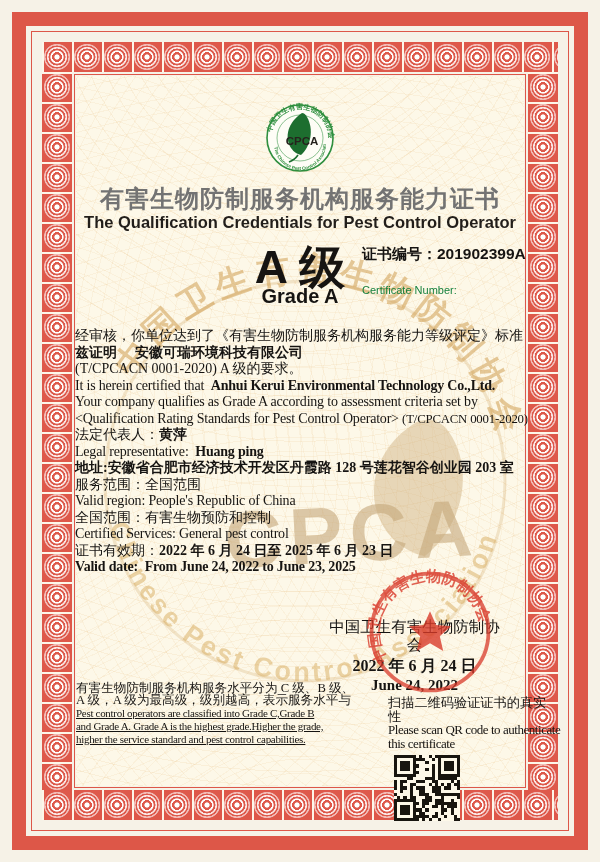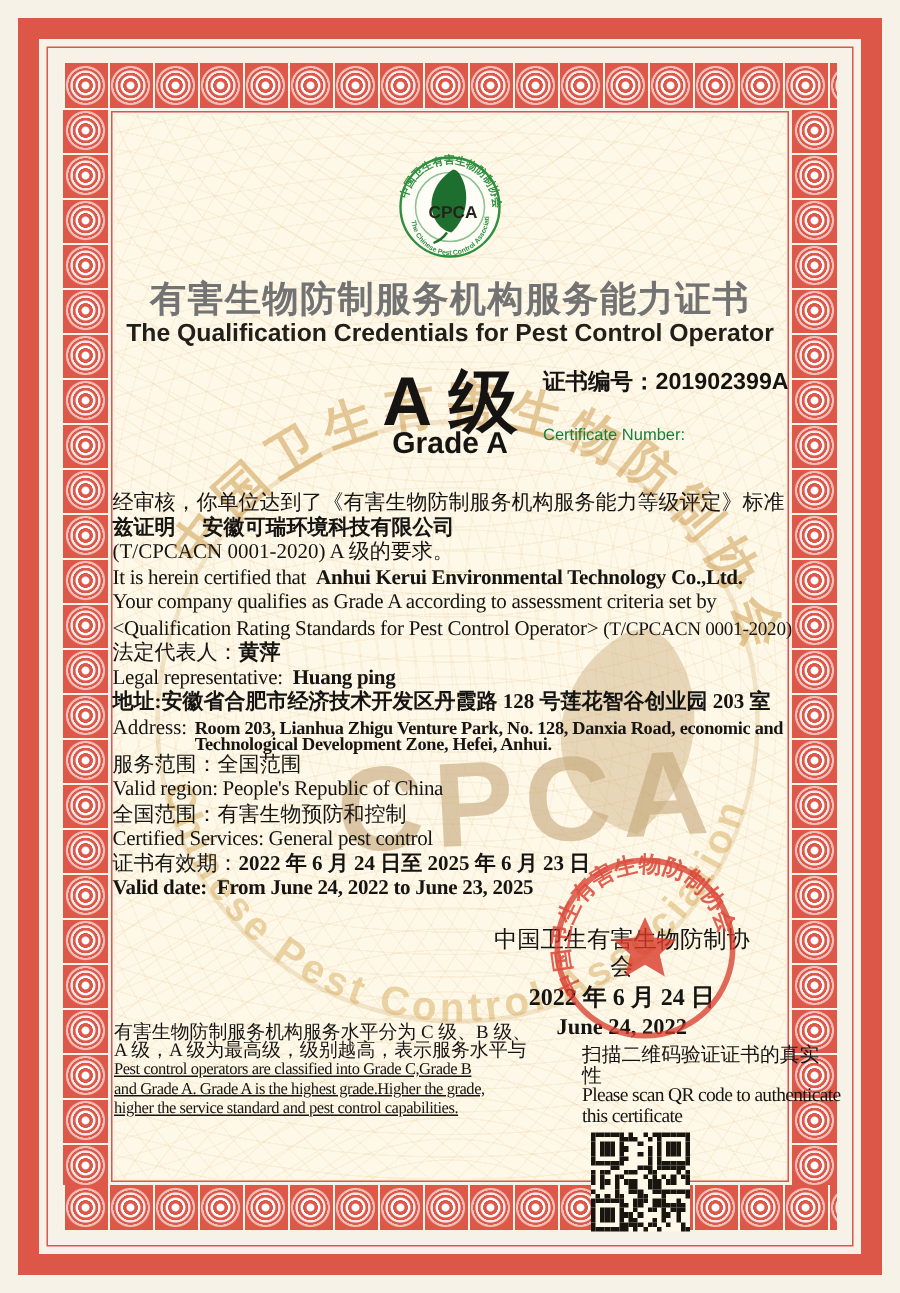--- a/index.html
+++ b/index.html
@@ -139,24 +139,20 @@
   <div class="body abs">
     <div class="ln">经审核，你单位达到了《有害生物防制服务机构服务能力等级评定》标准</div>
     <div class="ln"><span class="kai">兹证明</span><span class="gap"></span><span class="kai">安徽可瑞环境科技有限公司</span></div>
     <div class="ln">(T/CPCACN 0001-2020) A 级的要求。</div>
     <div class="ln en"><span>It is herein certified that</span>&nbsp;&nbsp;<b>Anhui Kerui Environmental Technology Co.,Ltd.</b></div>
     <div class="ln en">Your company qualifies as Grade A according to assessment criteria set by</div>
     <div class="ln en"><span>&lt;Qualification Rating Standards for Pest Control Operator&gt;</span>&nbsp;<span class="small">(T/CPCACN 0001-2020)</span></div>
     <div class="ln"><span>法定代表人：</span><span class="kai">黄萍</span></div>
     <div class="ln en"><span>Legal representative:</span>&nbsp;&nbsp;<b>Huang ping</b></div>
     <div class="ln addr-zh"><span>地址:</span><span>安徽省合肥市经济技术开发区丹霞路 128 号莲花智谷创业园 203 室</span></div>
-    <div class="ln addr-en">
-        <span class="lbl">Address:</span>
-        <span class="txt">Room 203, Lianhua Zhigu Venture Park, No. 128, Danxia Road, economic and Technological Development Zone, Hefei, Anhui.</span>
-      </div>
     <div class="ln"><span>服务范围：</span><span>全国范围</span></div>
     <div class="ln en">Valid region: People's Republic of China</div>
     <div class="ln"><span>全国范围：</span><span>有害生物预防和控制</span></div>
     <div class="ln en">Certified Services: General pest control</div>
     <div class="ln"><span>证书有效期：</span><b>2022 年 6 月 24 日至 2025 年 6 月 23 日</b></div>
     <div class="ln en"><b>Valid date:</b>&nbsp;&nbsp;<b>From June 24, 2022 to June 23, 2025</b></div>
   </div>
 
   <div class="issuer abs">
     <div class="name">中国卫生有害生物防制协会</div>

